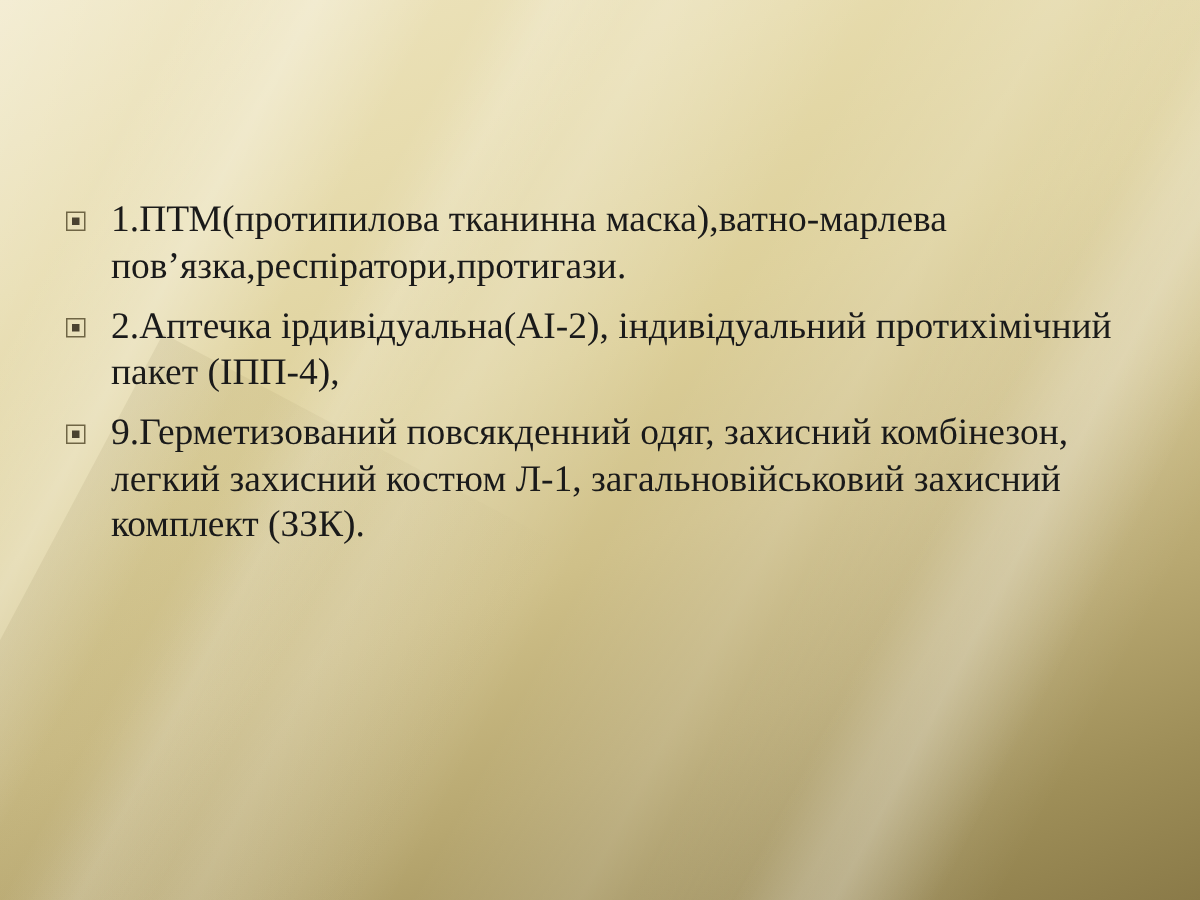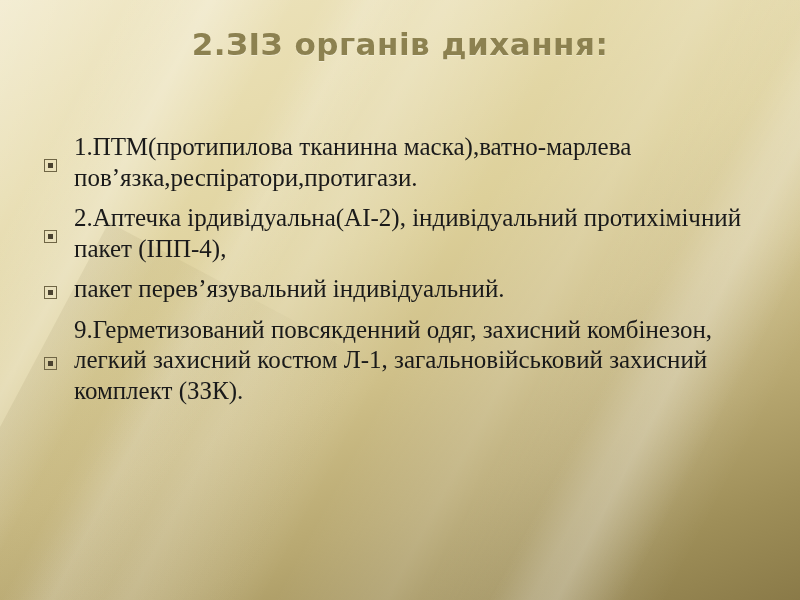--- a/index.html
+++ b/index.html
@@ -52,21 +52,21 @@
   }
 
   .body {
     position: absolute;
     top: 132px;
     left: 44px;
     width: 712px;
   }
   .bullet-row {
     display: flex;
-    align-items: center;
+    align-items: flex-start;
     margin-bottom: 10px;
   }
   .marker {
     flex: 0 0 auto;
     width: 30px;
     padding-top: 9px;
     text-align: left;
   }
   .marker-box {
     display: inline-block;
@@ -98,38 +98,33 @@
 <body>
 
 <div class="slide">
 
   <div class="streak s1"></div>
   <div class="streak s2"></div>
   <div class="streak s3"></div>
   <div class="streak s4"></div>
   <div class="streak s5"></div>
 
-  <div class="title">2.ЗІЗ органів дихання:</div>
 
   <div class="body">
 
     <div class="bullet-row">
       <span class="marker"><span class="marker-box"></span></span>
       <span class="bullet-text">1.ПТМ(протипилова тканинна маска),ватно-марлева пов’язка,респіратори,протигази.</span>
     </div>
 
     <div class="bullet-row">
       <span class="marker"><span class="marker-box"></span></span>
       <span class="bullet-text">2.Аптечка ірдивідуальна(АІ-2), індивідуальний протихімічний пакет (ІПП-4),</span>
     </div>
 
-    <div class="bullet-row">
-      <span class="marker"><span class="marker-box"></span></span>
-      <span class="bullet-text">пакет перев’язувальний індивідуальний.</span>
-    </div>
 
     <div class="bullet-row">
       <span class="marker"><span class="marker-box"></span></span>
       <span class="bullet-text">9.Герметизований повсякденний одяг, захисний комбінезон,  легкий захисний костюм Л-1,   загальновійськовий захисний комплект (ЗЗК).</span>
     </div>
 
   </div>
 </div>
 
 </body></html>

